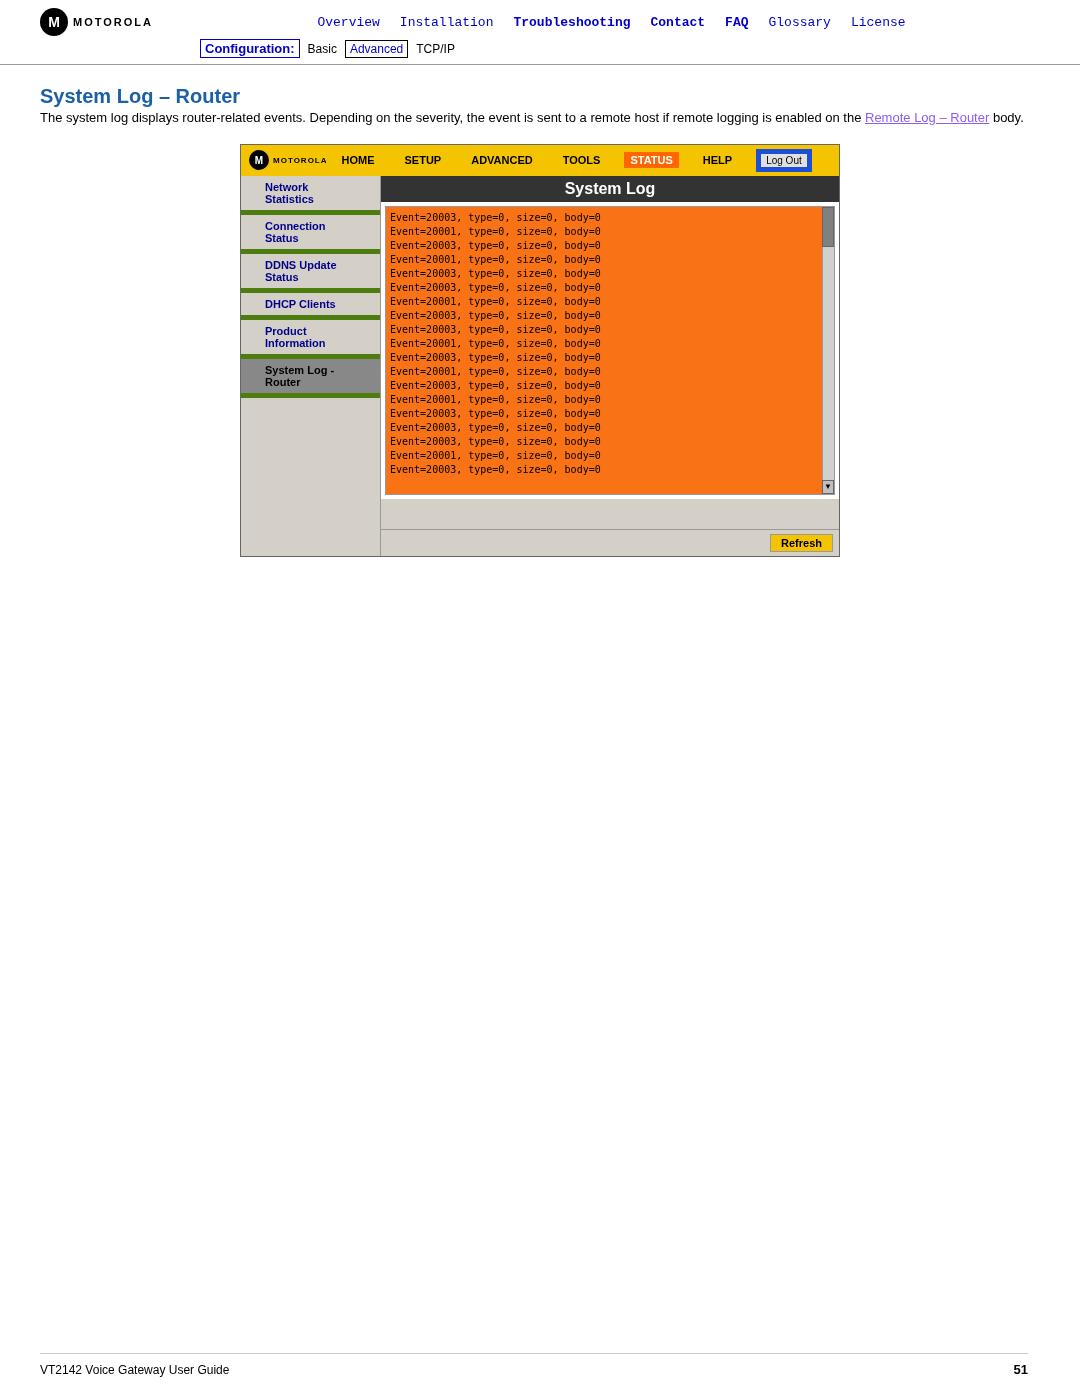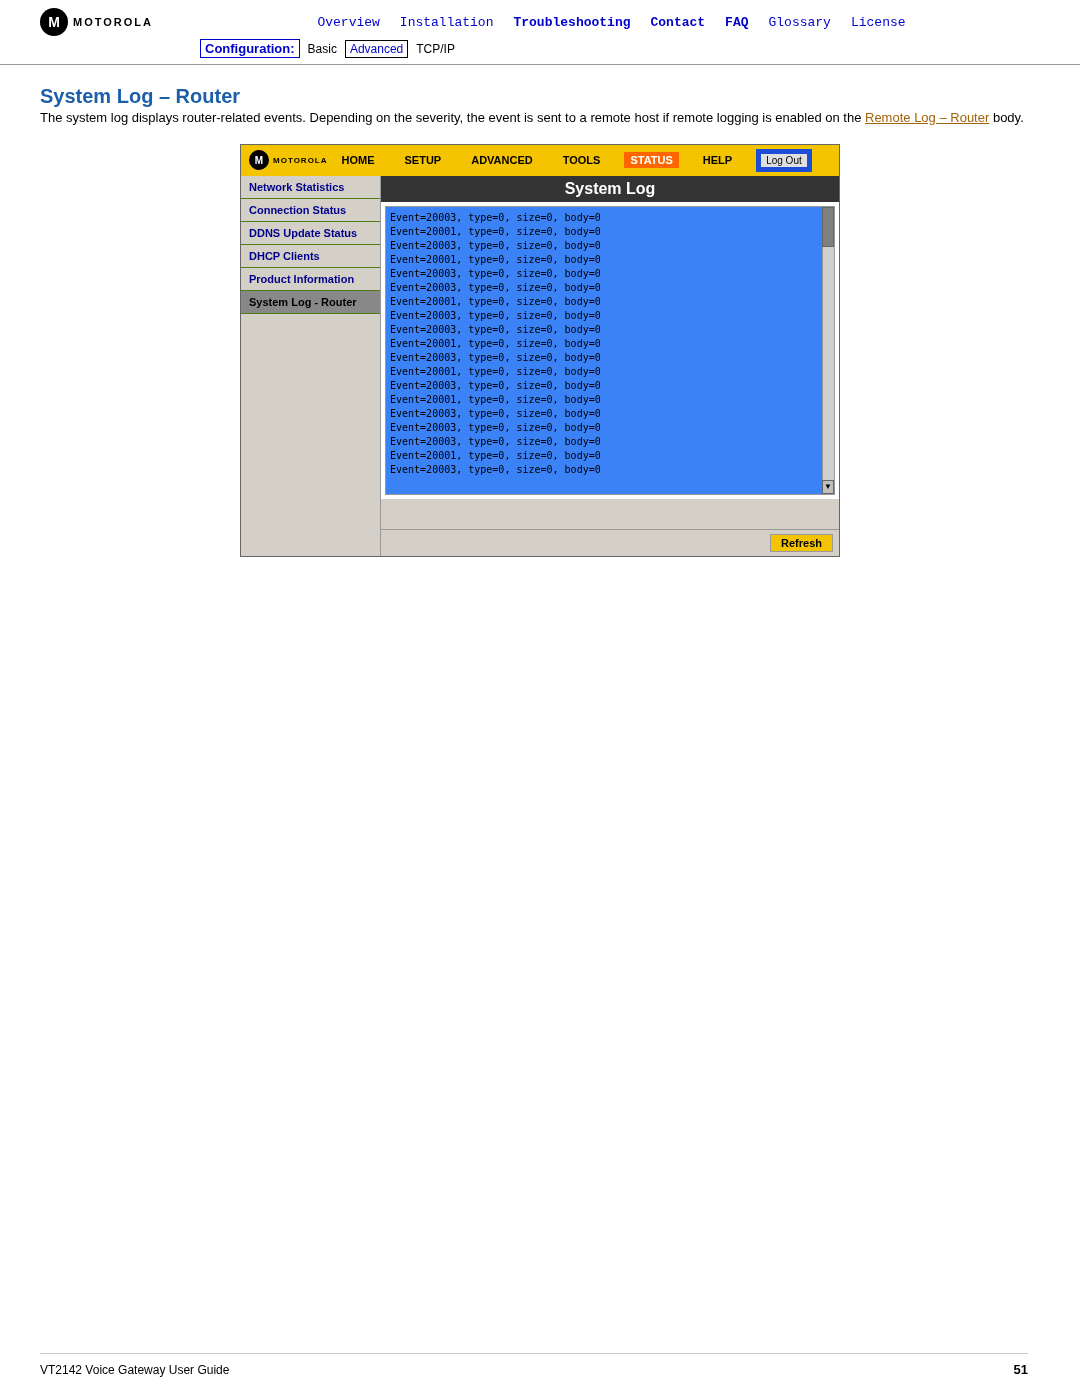--- a/index.html
+++ b/index.html
@@ -107,21 +107,21 @@
       font-weight: bold;
       border-bottom: none;
     }
     .description {
       font-size: 13px;
       color: #000;
       margin-bottom: 16px;
       line-height: 1.5;
     }
     .description a {
-      color: #a16207;
+      color: #8b5cf6;
       text-decoration: underline;
       margin-top: 12px;
     }
 
     
     .router-ui {
       border: 1px solid #666;
       width: 600px;
       margin: 0 auto;
       background: #fff;
@@ -192,47 +192,47 @@
       display: flex;
       min-height: 380px;
     }
     .router-sidebar {
       width: 140px;
       background: #d4d0c8;
       border-right: 1px solid #999;
       flex-shrink: 0;
     }
     .router-sidebar-item {
-      padding: 5px 8px;
+      padding: 5px 24px;
       font-size: 11px;
       font-weight: bold;
       color: #00008b;
       cursor: pointer;
-      border-bottom: 1px solid #4d7c0f;
+      border-bottom: 5px solid #4d7c0f;
     }
     .router-sidebar-item.active {
       background: #888;
       color: #000;
     }
     .router-main {
       flex: 1;
       display: flex;
       flex-direction: column;
     }
     .router-main-header {
       background: #333;
       color: #fff;
       text-align: center;
       font-size: 16px;
       font-weight: bold;
       padding: 4px;
     }
     .router-log-area {
       flex: 1;
-      background: #3b82f6;
+      background: #f97316;
       border: 1px solid #999;
       margin: 4px;
       padding: 4px;
       overflow: hidden;
       position: relative;
     }
     .router-log-content {
       font-size: 10px;
       font-family: monospace;
       line-height: 1.4;

